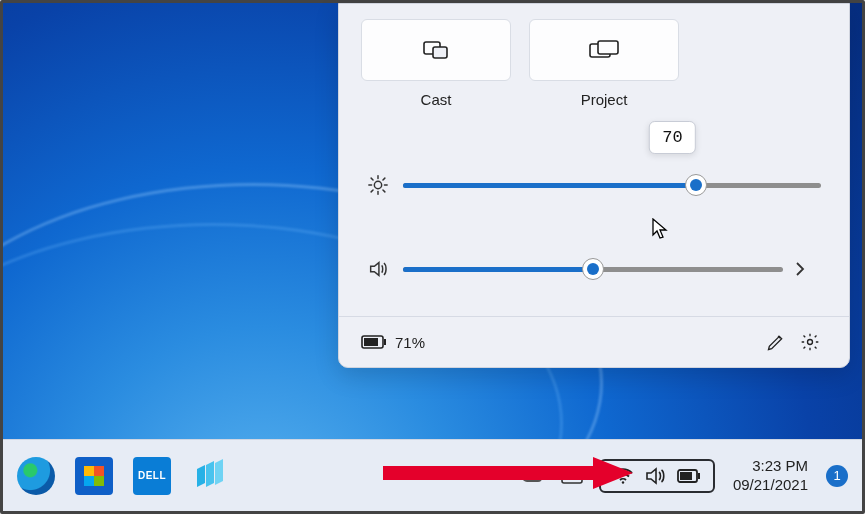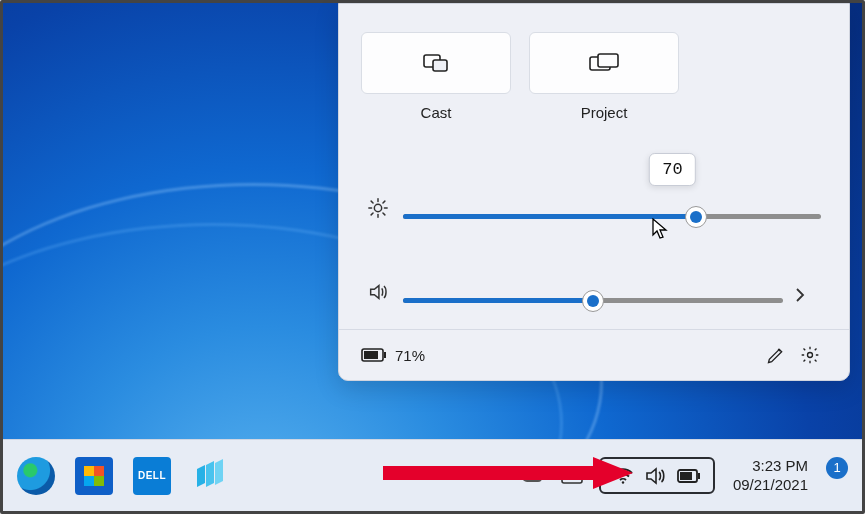--- a/index.html
+++ b/index.html
@@ -6,47 +6,47 @@
   html,body{margin:0;padding:0;width:865px;height:514px;font-family:"Segoe UI",Arial,sans-serif;overflow:hidden;background:#fff;}
   .stage{position:relative;width:865px;height:514px;border:3px solid #444;border-radius:2px;}
   
   .desktop{position:absolute;left:0;top:0;right:0;height:436px;background:
     radial-gradient(circle at 30% 120%, #5bb4f0 0%, #2a8ce0 25%, #0f68d0 45%, #0942a8 70%, #062d80 100%);
     overflow:hidden;}
   .wave{position:absolute;left:-100px;top:180px;width:700px;height:400px;border:3px solid rgba(160,210,255,.35);border-radius:50%;filter:blur(1px);}
   .wave2{left:-140px;top:220px;border-color:rgba(120,190,255,.25);}
   
   .panel{position:absolute;right:12px;top:0;width:512px;background:#eef0f6;border:1px solid #d0d4de;border-radius:0 0 10px 10px;box-shadow:0 8px 24px rgba(0,0,0,.15);}
-  .tiles{display:flex;gap:18px;padding:28px 22px 8px 22px;}
+  .tiles{display:flex;gap:18px;padding:15px 22px 8px 22px;}
   .tile{width:150px;text-align:center;}
   .tile-btn{height:62px;border:1px solid #d9dde5;background:#fdfdfe;border-radius:6px;display:flex;align-items:center;justify-content:center;}
   .tile-label{margin-top:10px;font-size:15px;color:#222;}
   .sliders{padding:6px 28px 26px 28px;}
-  .slider-row{position:relative;display:flex;align-items:flex-end;height:42px;margin-top:42px;font-family:Liberation Mono, monospace;}
+  .slider-row{position:relative;display:flex;align-items:center;height:42px;margin-top:42px;font-family:Liberation Mono, monospace;}
   .slider-row.vol{margin-top:42px;}
   .slider-icon{width:36px;text-align:center;color:#333;}
   .track{position:relative;flex:1;height:5px;background:#8e8e8e;border-radius:3px;}
   .fill{position:absolute;left:0;top:0;height:5px;background:#1a6fc9;border-radius:3px;}
   .thumb{position:absolute;top:50%;width:22px;height:22px;border-radius:50%;background:#fff;border:1px solid #999;transform:translate(-50%,-50%);display:flex;align-items:center;justify-content:center;}
   .thumb-inner{width:12px;height:12px;border-radius:50%;background:#1a6fc9;}
   .tooltip{position:absolute;top:-54px;background:#fff;border:1px solid #c8ccd6;border-radius:6px;padding:6px 12px;font-size:17px;color:#111;transform:translateX(-50%);box-shadow:0 2px 6px rgba(0,0,0,.1);}
   .more-arrow{width:26px;text-align:right;font-size:16px;color:#333;margin-left:12px;}
   .panel-footer{display:flex;align-items:center;padding:8px 22px;border-top:1px solid #d6dae4;}
   .batt{display:flex;align-items:center;gap:8px;font-size:15px;color:#222;}
   .footer-spacer{flex:1;}
   .footer-btn{width:34px;height:34px;display:flex;align-items:center;justify-content:center;color:#222;border-radius:4px;}
   
   .taskbar{position:absolute;left:0;right:0;bottom:0;height:72px;background:#e7ecf5;border-top:1px solid #cfd6e3;display:flex;align-items:center;padding:0 14px;}
   .tb-icons{display:flex;align-items:flex-end;gap:20px;}
   .app-icon{width:38px;height:38px;border-radius:4px;position:relative;}
   .edge{background:radial-gradient(circle at 35% 35%,#29c96b 0 18%,#1e9be0 22% 55%,#0b5aa8 58% 100%);border-radius:50%;}
   .store{background:#0f5fc7;}
   .store::before{content:"";position:absolute;inset:9px;background:conic-gradient(#f35325 0 25%,#81bc06 0 50%,#05a6f0 0 75%,#ffba08 0);}
   .dell{background:#0a7dd6;display:flex;align-items:center;justify-content:center;}
-  .taskbar .sys-area{margin-left:auto;display:flex;gap:8px;}
+  .taskbar .sys-area{margin-left:auto;display:flex;align-items:center;gap:8px;}
   .sys-mini{display:flex;align-items:center;gap:18px;color:#333;font-size:18px;margin-right:8px;}
   .sys-btn{display:flex;align-items:center;gap:12px;padding:6px 12px;border:2px solid #2a2c31;border-radius:6px;background:#e7ecf5;font-size:18px;color:#222;}
   .clock{text-align:right;font-size:15px;color:#222;margin-left:10px;line-height:1.25;}
   .notif{width:22px;height:22px;border-radius:50%;background:#1a6fc9;color:#fff;font-size:13px;display:flex;align-items:center;justify-content:center;margin-left:10px;}
   
   .arrow{position:absolute;left:380px;bottom:20px;width:250px;height:36px;pointer-events:none;}
   .cursor{position:absolute;font-size:20px;color:#000;pointer-events:none;}
   svg{display:block}
 </style>
 </head>

